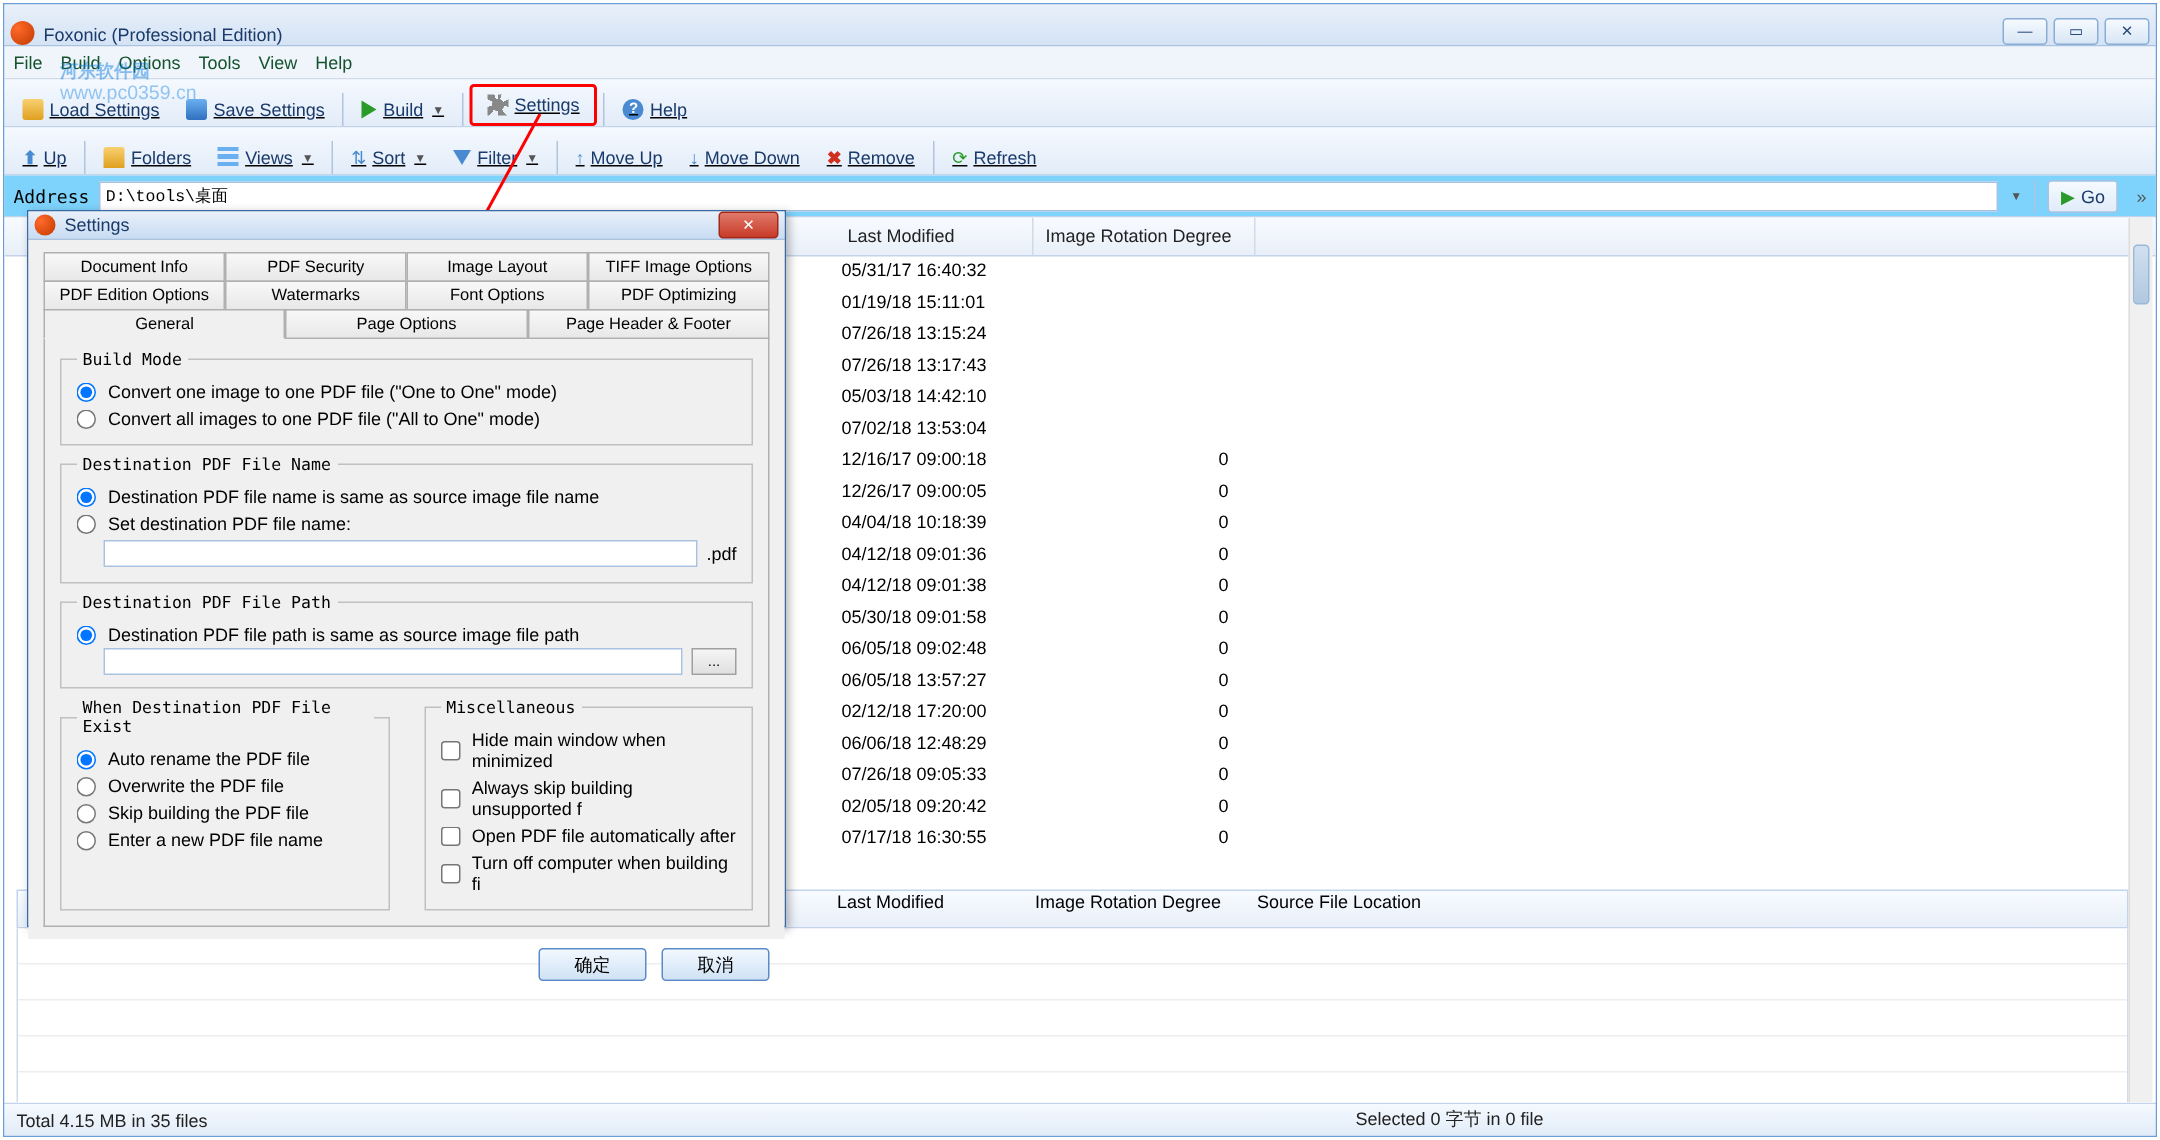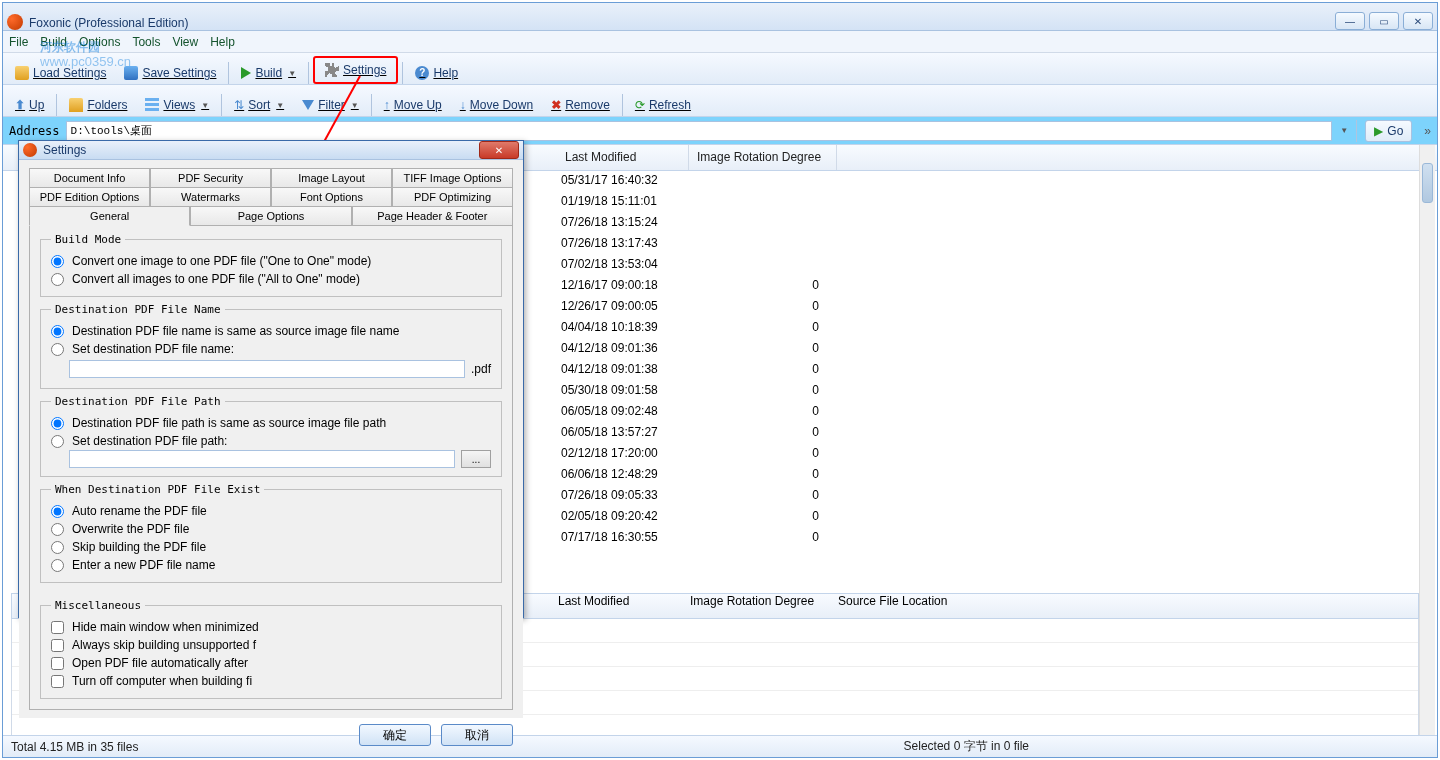--- a/index.html
+++ b/index.html
@@ -64,21 +64,21 @@
 
 fieldset { border: 1px solid #c0c0c0; margin-bottom: 6px; padding: 6px 10px 8px; }
 legend { font-family: monospace; font-size: 11px; padding: 0 4px; }
 .opt { display: flex; align-items: center; gap: 6px; padding: 2px 0; font-family: monospace; font-size: 11px; }
 .opt input[type=radio], .opt input[type=checkbox] { margin-right: 2px; }
 .txt-inline { flex: 1; height: 18px; border: 1px solid #a9c2e0; margin-left: 18px; }
 .path-row { display: flex; align-items: center; gap: 6px; margin-left: 18px; }
 .path-row input { flex: 1; height: 18px; border: 1px solid #a9c2e0; }
 .path-row button { width: 30px; height: 18px; border: 1px solid #a0a0a0; background: linear-gradient(#f5f5f5,#e0e0e0); font-size: 10px; }
 
-.two-col { display: flex; gap: 10px; flex-direction: column; }
+.two-col { display: flex; gap: 23px; }
 .two-col fieldset { flex: 1; }
 
 .dlg-buttons { display: flex; justify-content: flex-end; gap: 10px; padding: 6px 10px; }
 .dlg-buttons button { width: 72px; height: 22px; border: 1px solid #5a8ac8; border-radius: 3px; background: linear-gradient(#f2f8ff,#d0e2f5); }
 
 
 .watermark { position: absolute; top: 28px; left: 40px; font-size: 26px; font-weight: bold; color: rgba(0,120,220,0.45); pointer-events:none; font-family: "Microsoft YaHei"; }
 .watermark .sub { font-size: 13px; display: block; color: rgba(0,120,220,0.4); font-weight: normal; margin-top:-4px;}
 
 
@@ -230,20 +230,24 @@
         <div class="row">
           <div class="cell-lm">01/19/18 15:11:01</div>
           <div class="cell-rot"></div>
         </div>
         <div class="row">
           <div class="cell-lm">07/26/18 13:15:24</div>
           <div class="cell-rot"></div>
         </div>
         <div class="row">
           <div class="cell-lm">07/26/18 13:17:43</div>
+          <div class="cell-rot"></div>
+        </div>
+        <div class="row">
+          <div class="cell-lm">05/03/18 14:42:10</div>
           <div class="cell-rot"></div>
         </div>
         <div class="row">
           <div class="cell-lm">07/02/18 13:53:04</div>
           <div class="cell-rot"></div>
         </div>
         <div class="row">
           <div class="cell-lm">12/16/17 09:00:18</div>
           <div class="cell-rot">0</div>
         </div>
@@ -386,24 +390,20 @@
             <input type="text" class="txt-inline" style="">
             <span>.pdf</span>
           </div>
       </fieldset>
       <fieldset>
         <legend>Destination PDF File Path</legend>
         <label class="opt">
             <input type="radio" name="dp" checked="" style="">
             <span>Destination PDF file path is same as source image file path</span>
           </label>
-        <label class="opt">
-            <input type="radio" name="dp" style="">
-            <span>Set destination PDF file path:</span>
-          </label>
         <div class="path-row">
             <input type="text" style="">
             <button>...</button>
           </div>
       </fieldset>
       <div class="two-col">
         <fieldset>
           <legend>When Destination PDF File Exist</legend>
           <label class="opt">
               <input type="radio" name="we" checked="" style="">

